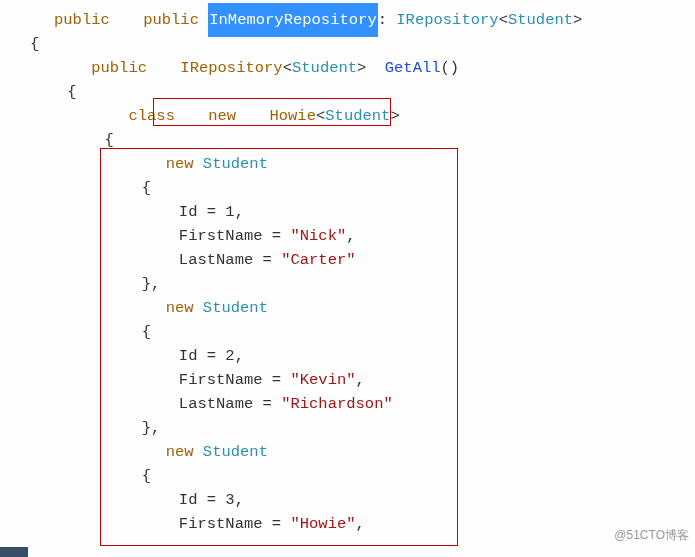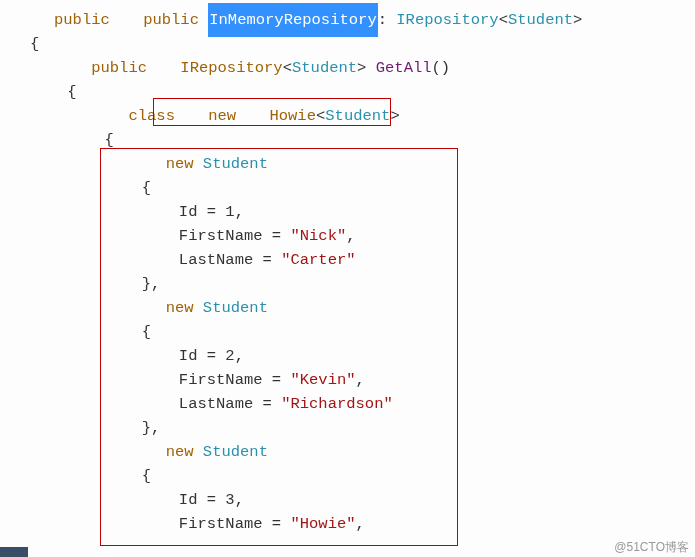--- a/index.html
+++ b/index.html
@@ -16,21 +16,21 @@
     overflow: hidden;
   }
   pre {
     margin: 0;
     padding: 8px 0 0 30px;
     font-family: inherit;
     white-space: pre;
   }
   .k-blue { color: #a16207; margin-left: 24px; }     
   .k-teal { color: #2b91af; }     
-  .k-brown { color: #701a75; }    
+  .k-brown { color: #1d4ed8; margin-left: 9px; }    
   .k-str { color: #a31515; }     
   .sel {
     background: #3390ff;
     color: #ffffff;
     padding: 8px 1px;
   }
   .punct { color: #333; }
 
   .redbox1 {
     position: absolute;
@@ -45,21 +45,21 @@
     position: absolute;
     border: 1px solid #c00000;
     left: 100px;
     top: 148px;
     width: 356px;
     height: 396px;
     pointer-events: none;
   }
   .watermark {
     position: absolute;
-    bottom: 0;
+    bottom: 12px;
     right: 6px;
     font-size: 12px;
     color: #999;
     font-family: Arial, sans-serif;
   }
   .bottombar {
     position: absolute;
     left: 0;
     bottom: 0;
     width: 28px;

